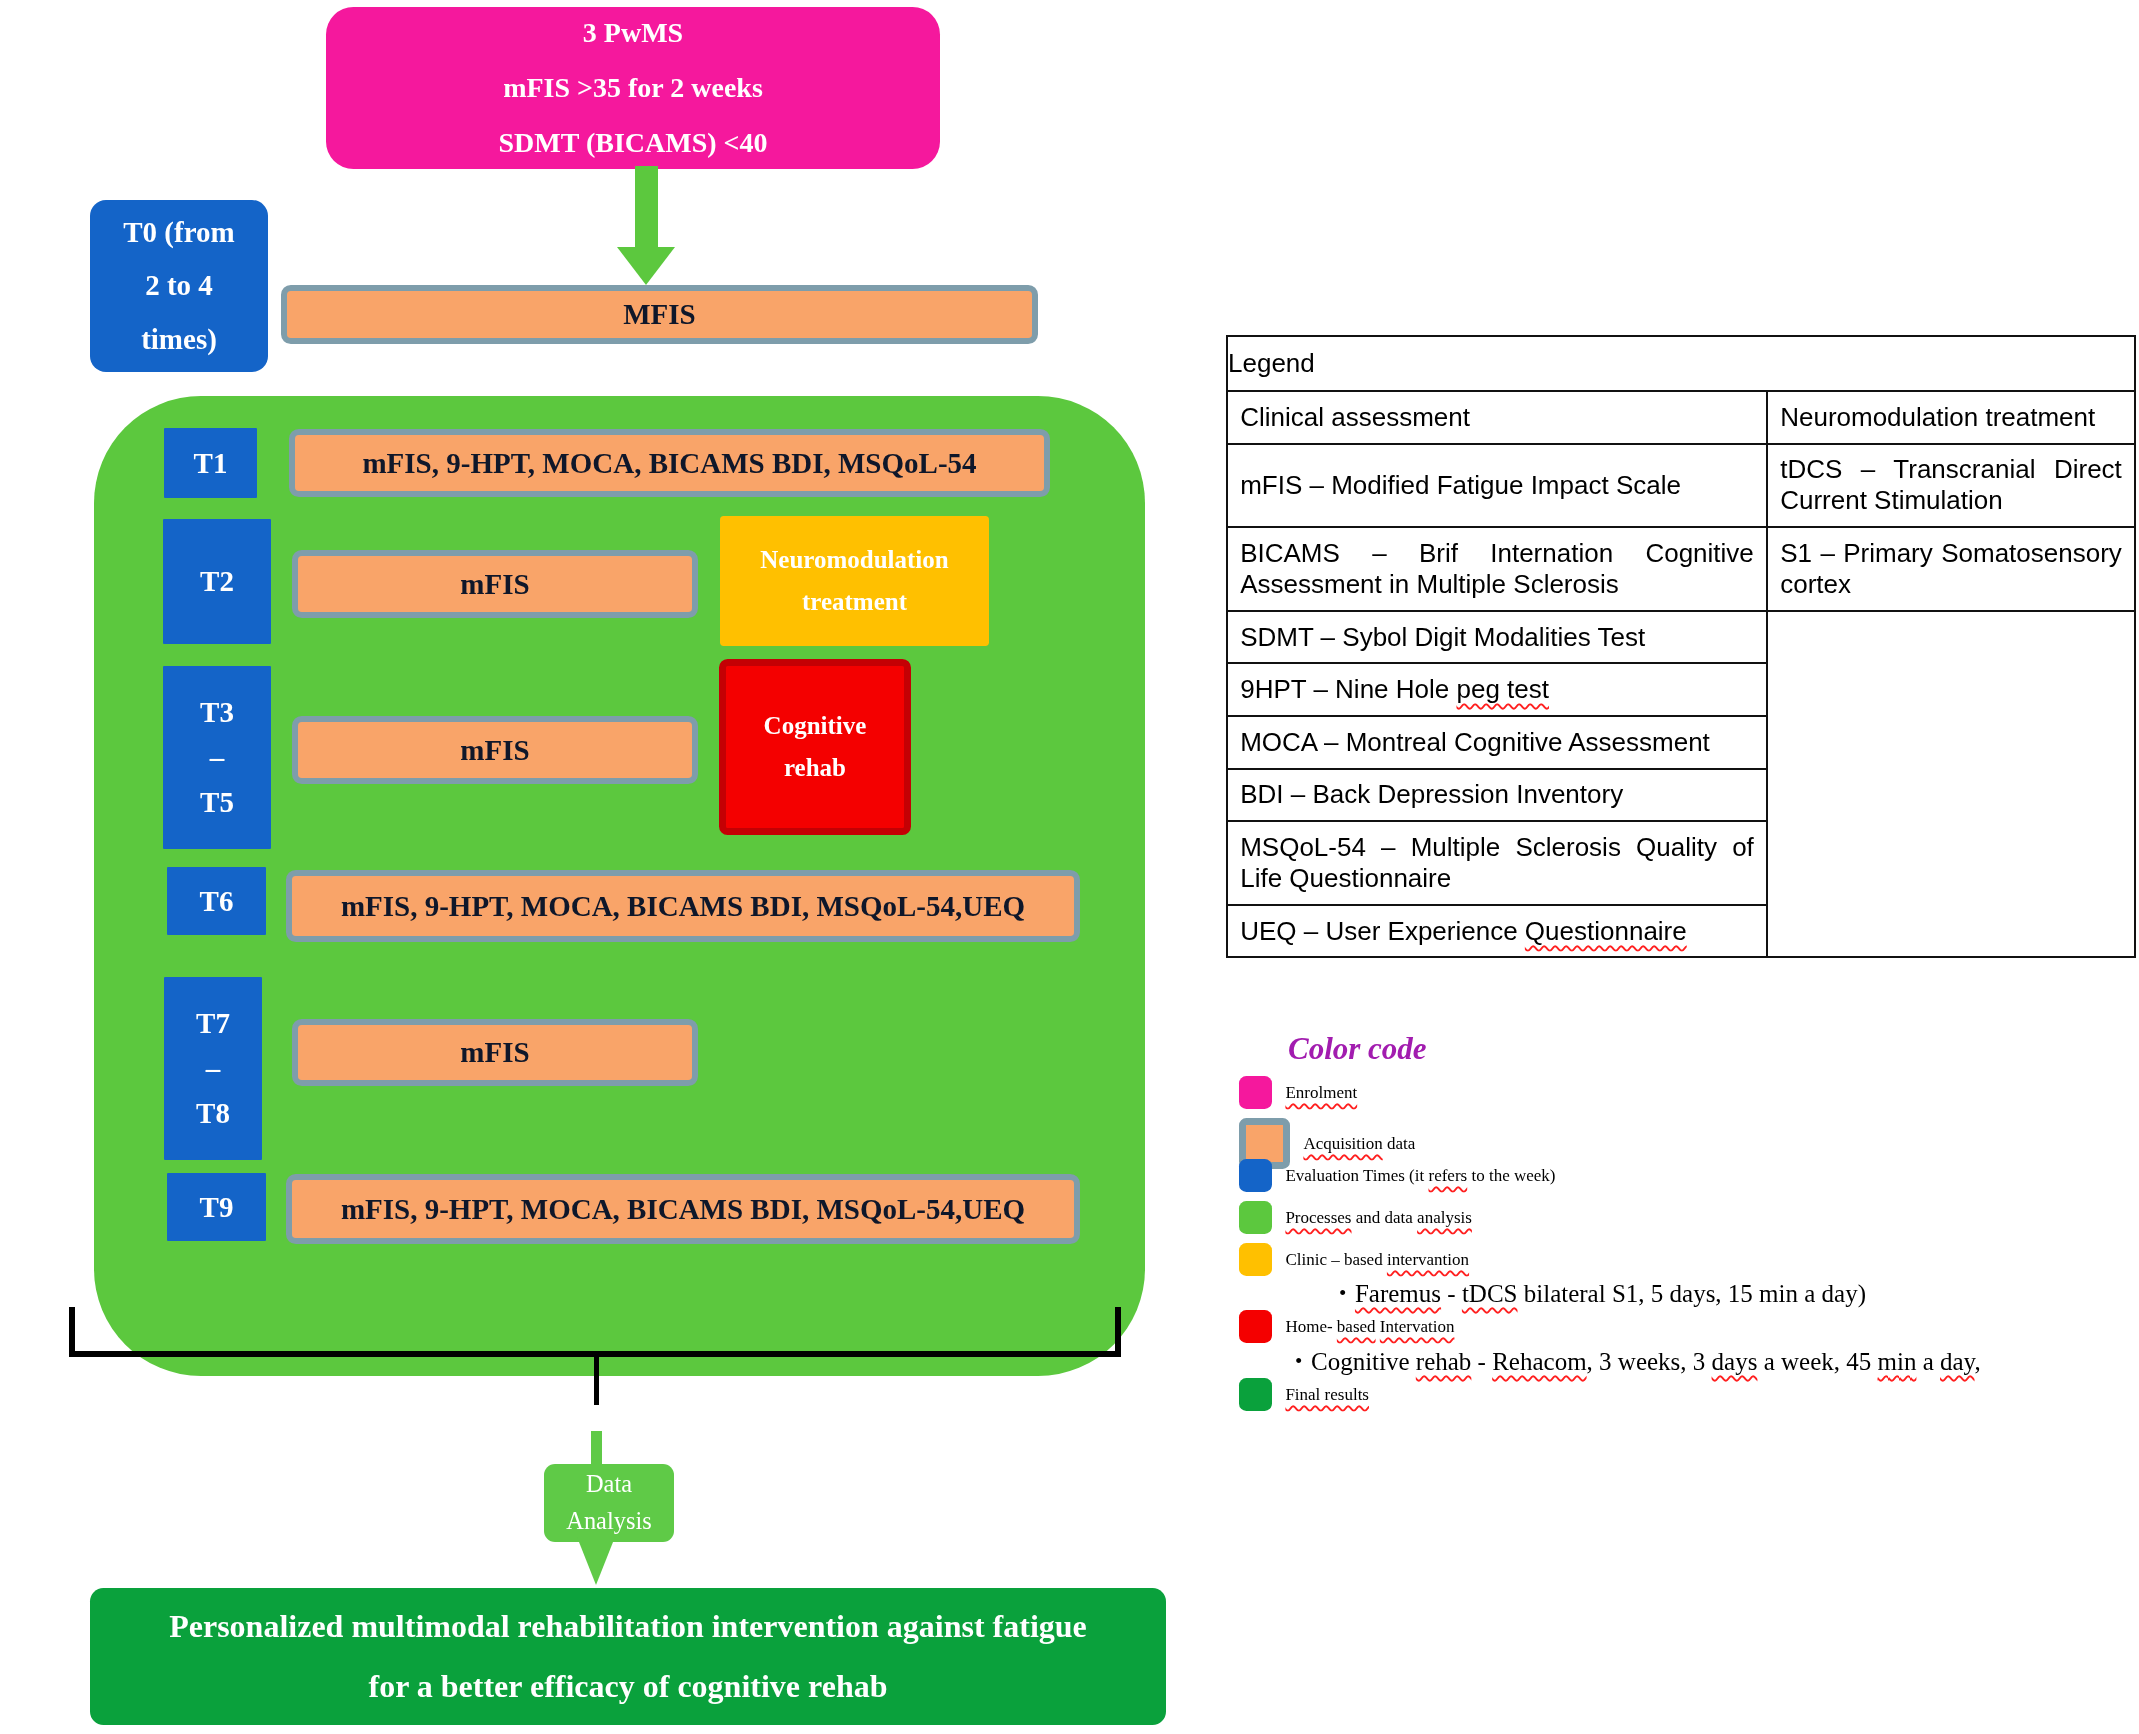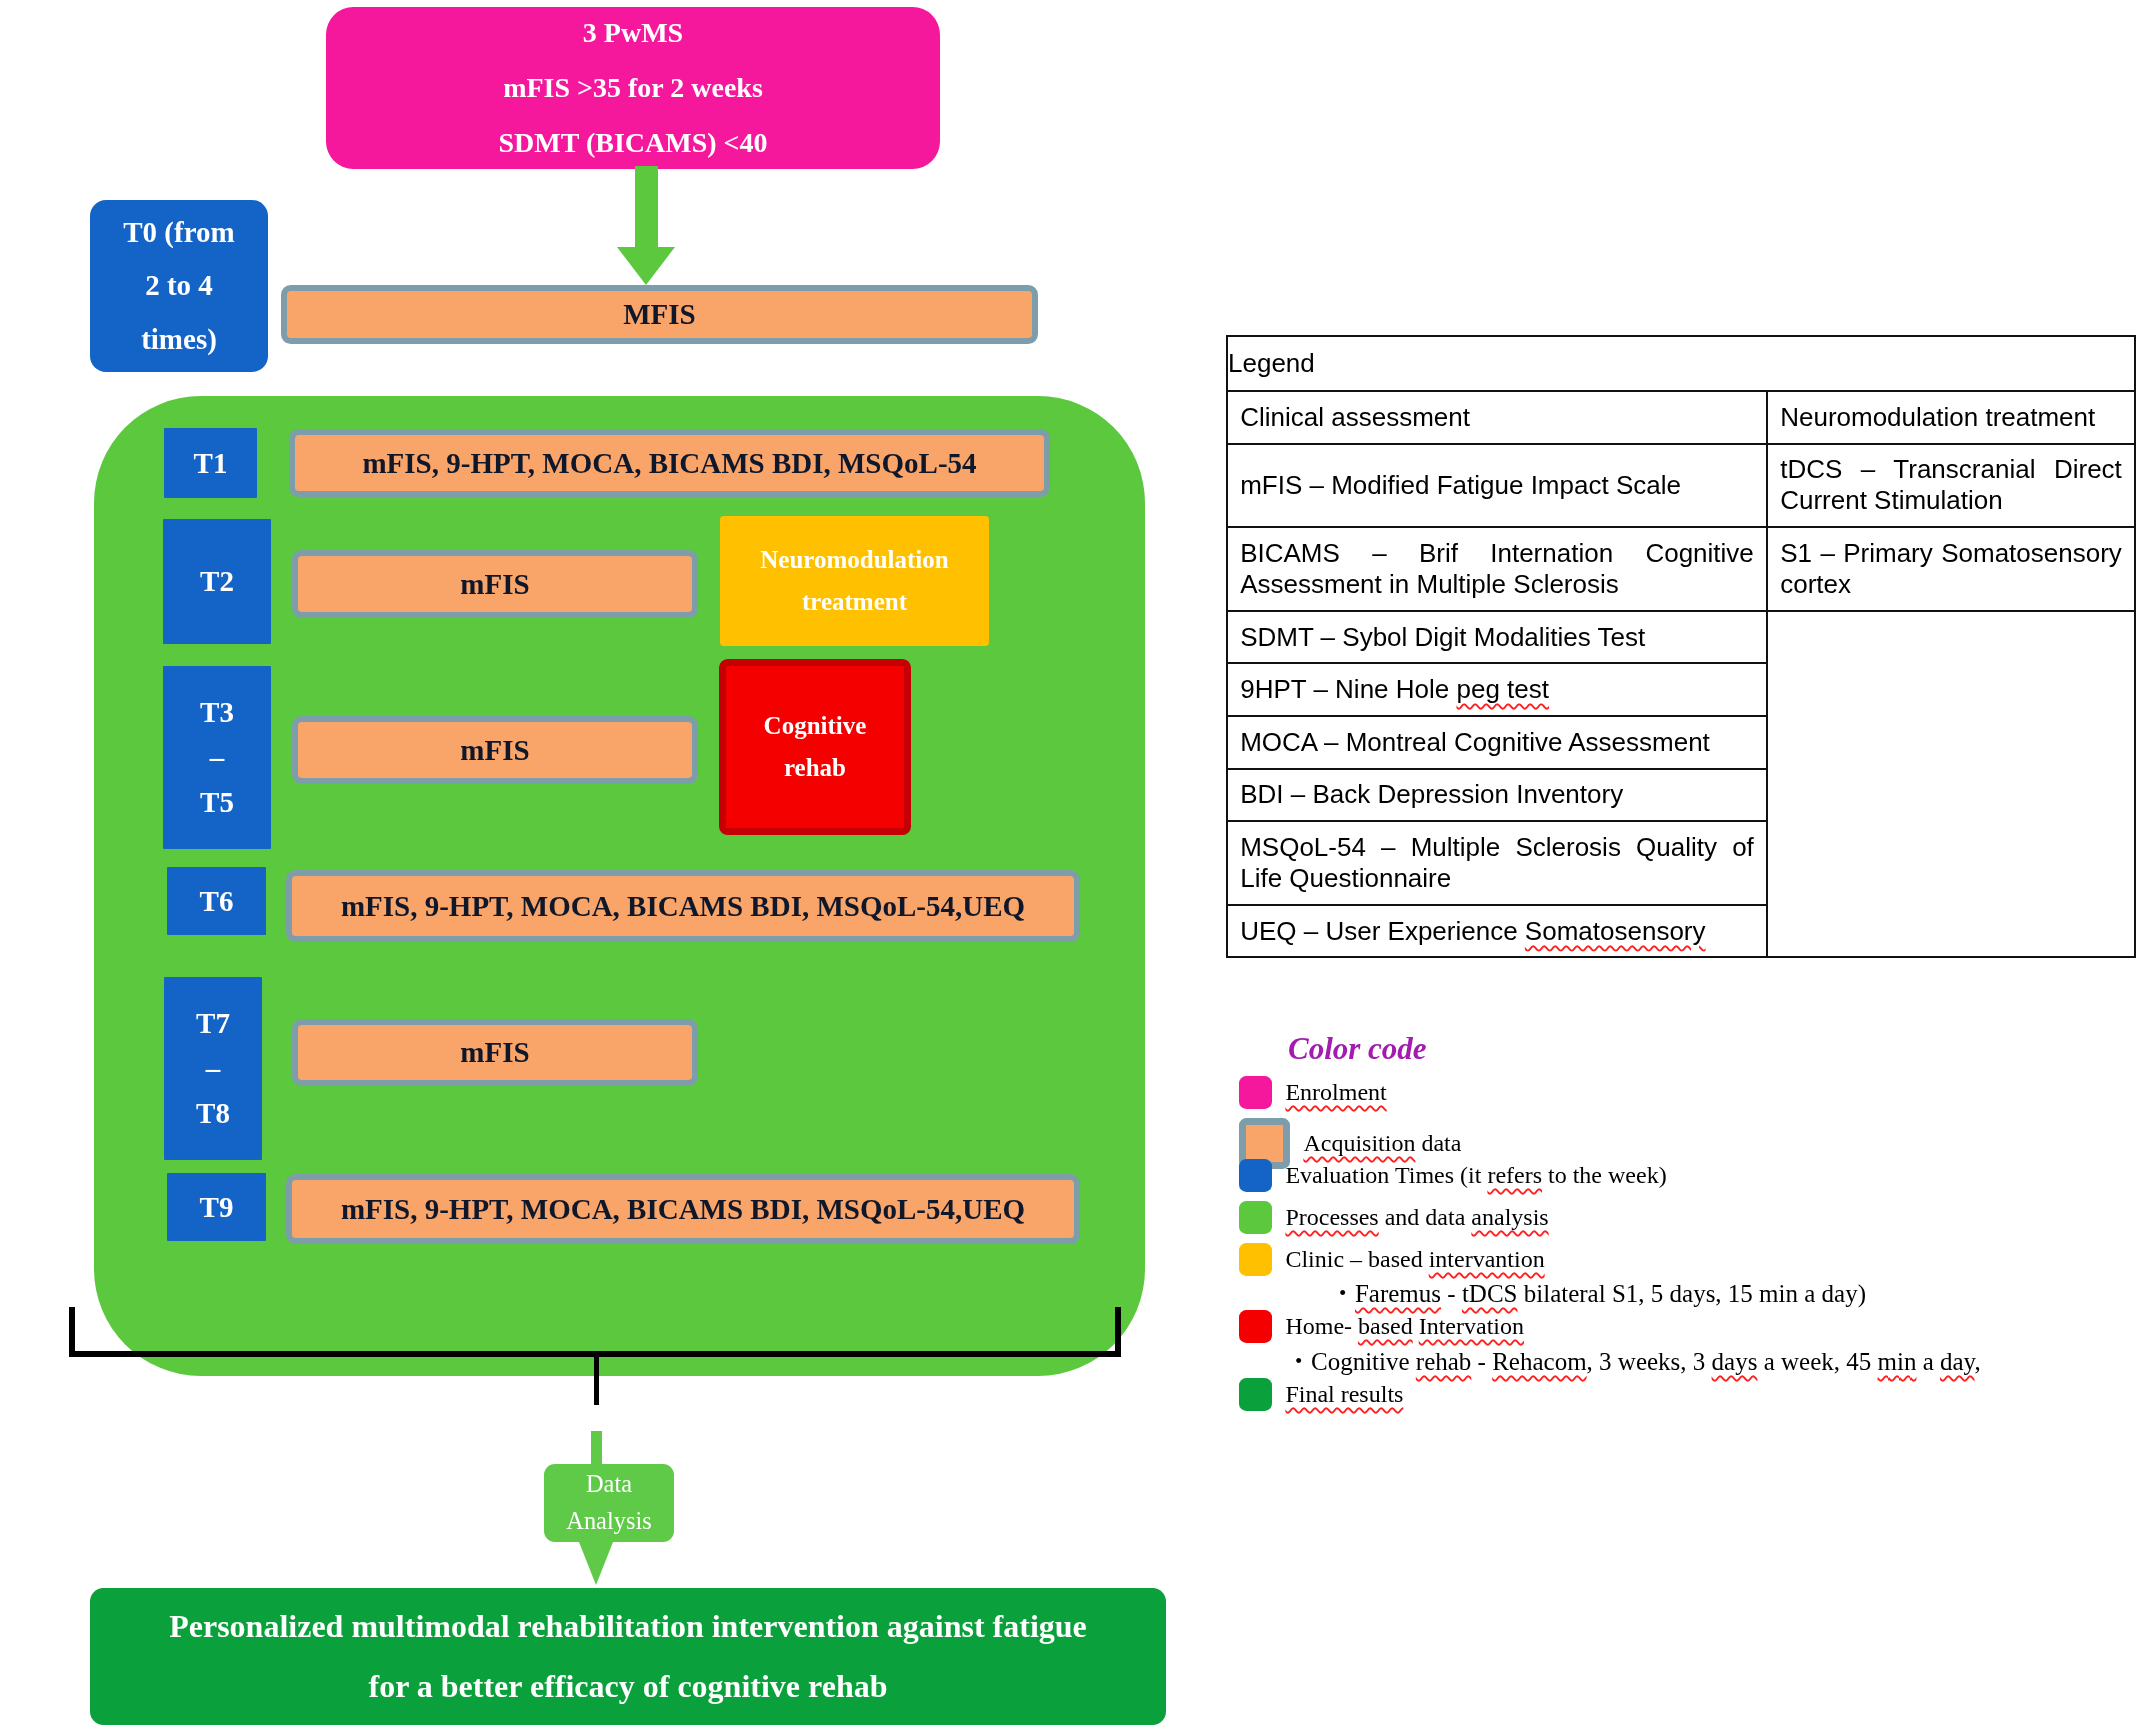--- a/index.html
+++ b/index.html
@@ -34,21 +34,21 @@
                table-layout:fixed;}
   .legendtable td{border:2.4px solid #111;padding:9.8px 12.2px;vertical-align:middle;
                   word-wrap:break-word;}
   .legendtable td.title{text-align:left;padding:11px 0;}
   .legendtable td.body{text-align:justify;}
   .col-l{width:540px;} .col-r{width:368px;}
 
   
   .cc-title{font-size:31px;font-weight:bold;font-style:italic;color:#a21caf;}
   .cc-item{position:absolute;left:1239px;display:flex;align-items:center;color:#000;
-           font-size:24px;white-space:nowrap;}
+           font-size:17px;white-space:nowrap;}
   .cc-swatch{display:inline-block;width:33px;height:33px;border-radius:7.3px;margin-right:13.4px;
              flex:0 0 auto;}
   .cc-bullet{position:absolute;left:1295px;color:#000;font-size:25px;white-space:nowrap;}
   .cc-bullet .dot{font-size:21px;margin-right:8.6px;vertical-align:1.8px;}
   .sq{text-decoration-line:underline;text-decoration-style:wavy;
       text-decoration-color:#ff1f1f;text-decoration-thickness:1.8px;text-underline-offset:4.9px;}
 </style>
 </head>
 <body>
 
@@ -155,21 +155,21 @@
         <tr>
           <td class="body">MOCA – Montreal Cognitive Assessment</td>
         </tr>
         <tr>
           <td class="body">BDI – Back Depression Inventory</td>
         </tr>
         <tr>
           <td class="body">MSQoL-54 – Multiple Sclerosis Quality of Life Questionnaire</td>
         </tr>
         <tr>
-          <td class="body">UEQ – User Experience <span class="sq">Somatosensory</span></td>
+          <td class="body">UEQ – User Experience <span class="sq">Questionnaire</span></td>
         </tr>
       </tbody>
   </table>
 
   <div class="abs cc-title" style="left:1240px;top:1031px;">Color code</div>
   <div id="cc-list">
       <div class="cc-item" style="top: 1076px;">
         <span class="cc-swatch" style="background: rgb(245, 24, 157);"></span>
         <span><span class="sq">Enrolment</span></span>
       </div>

